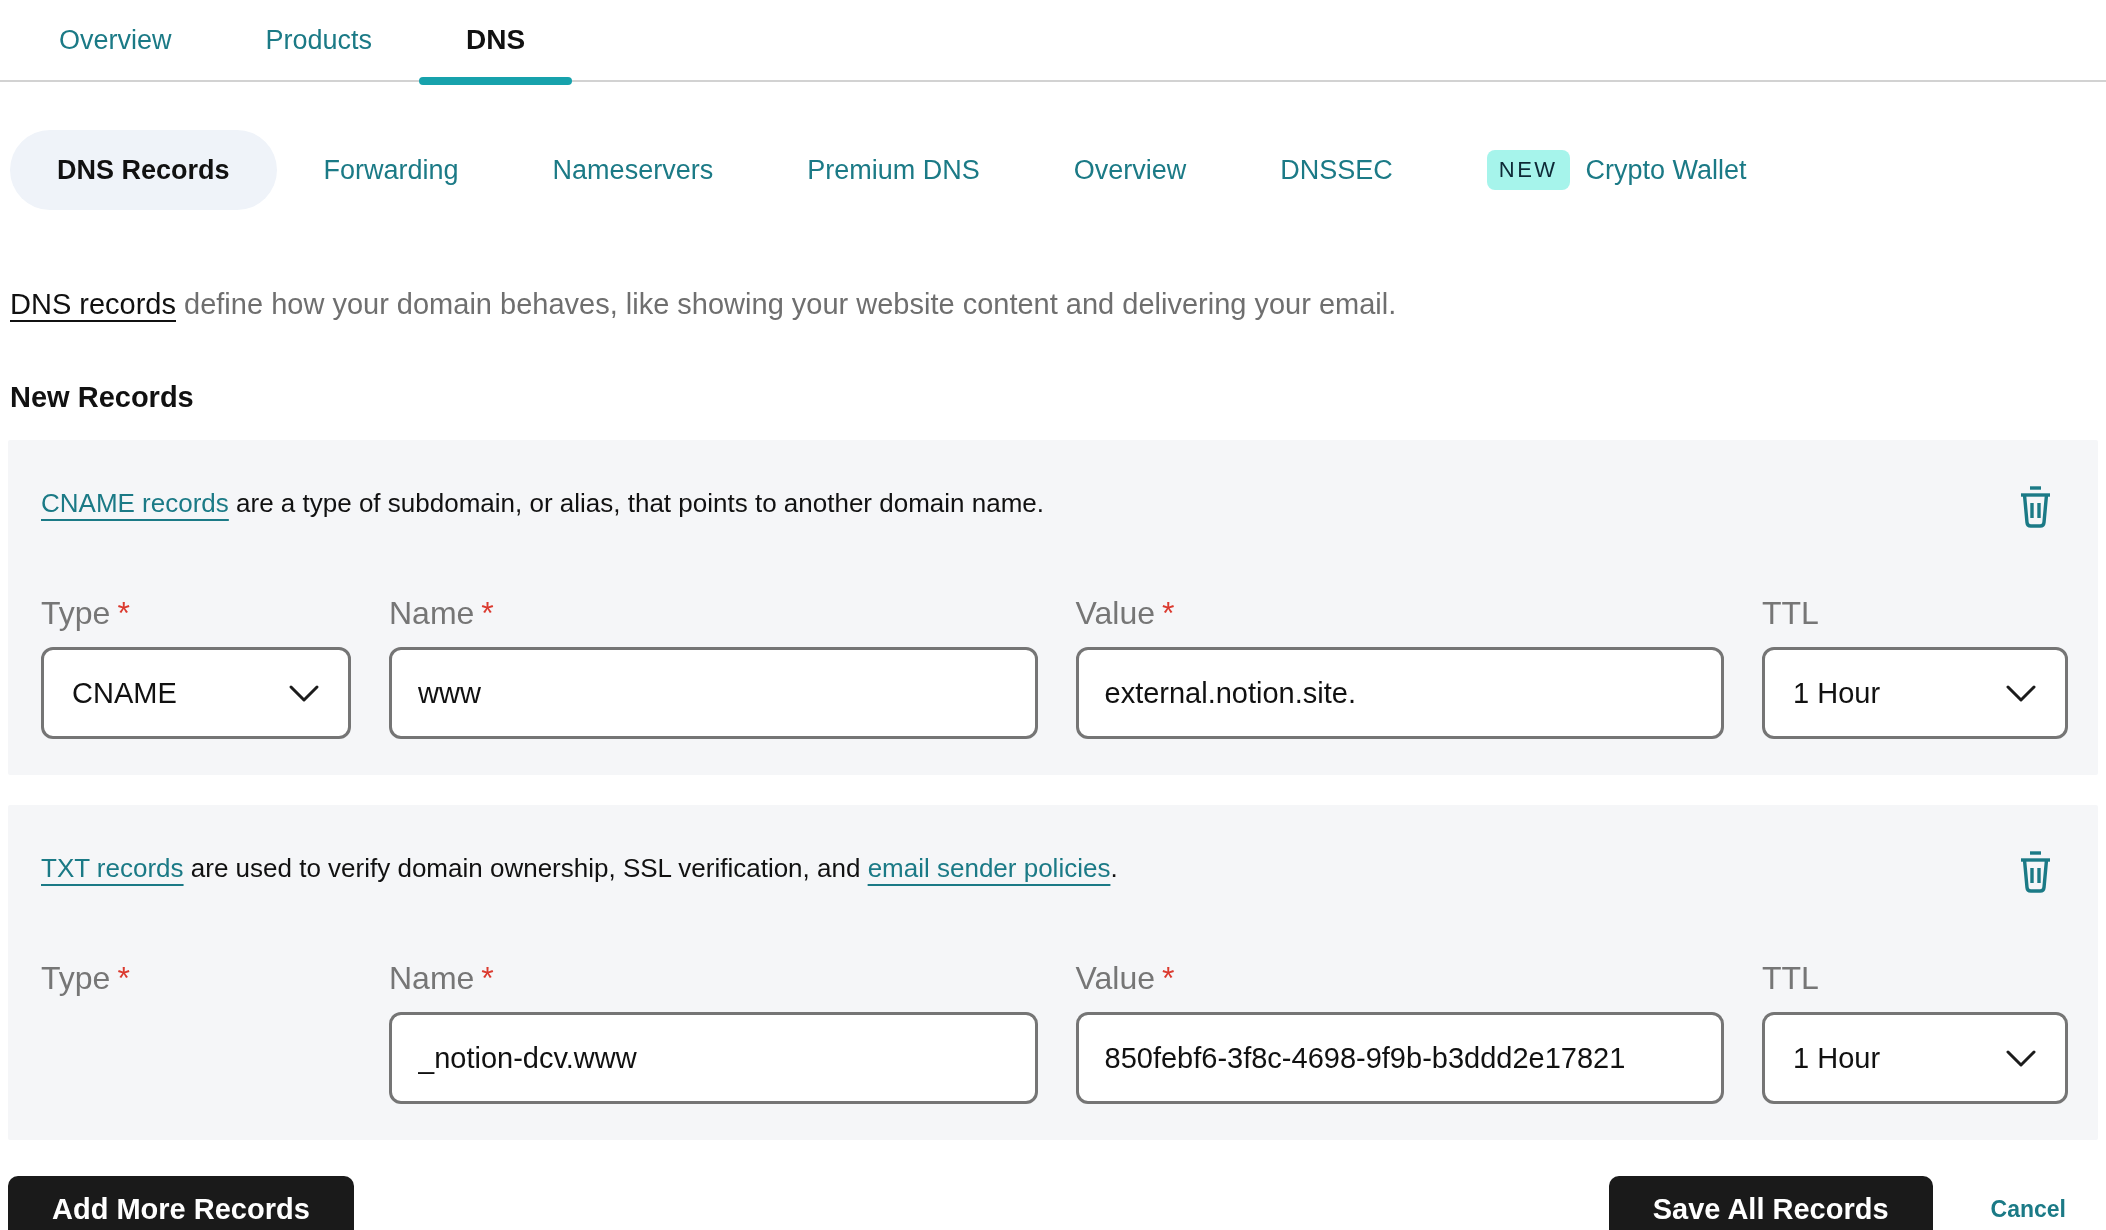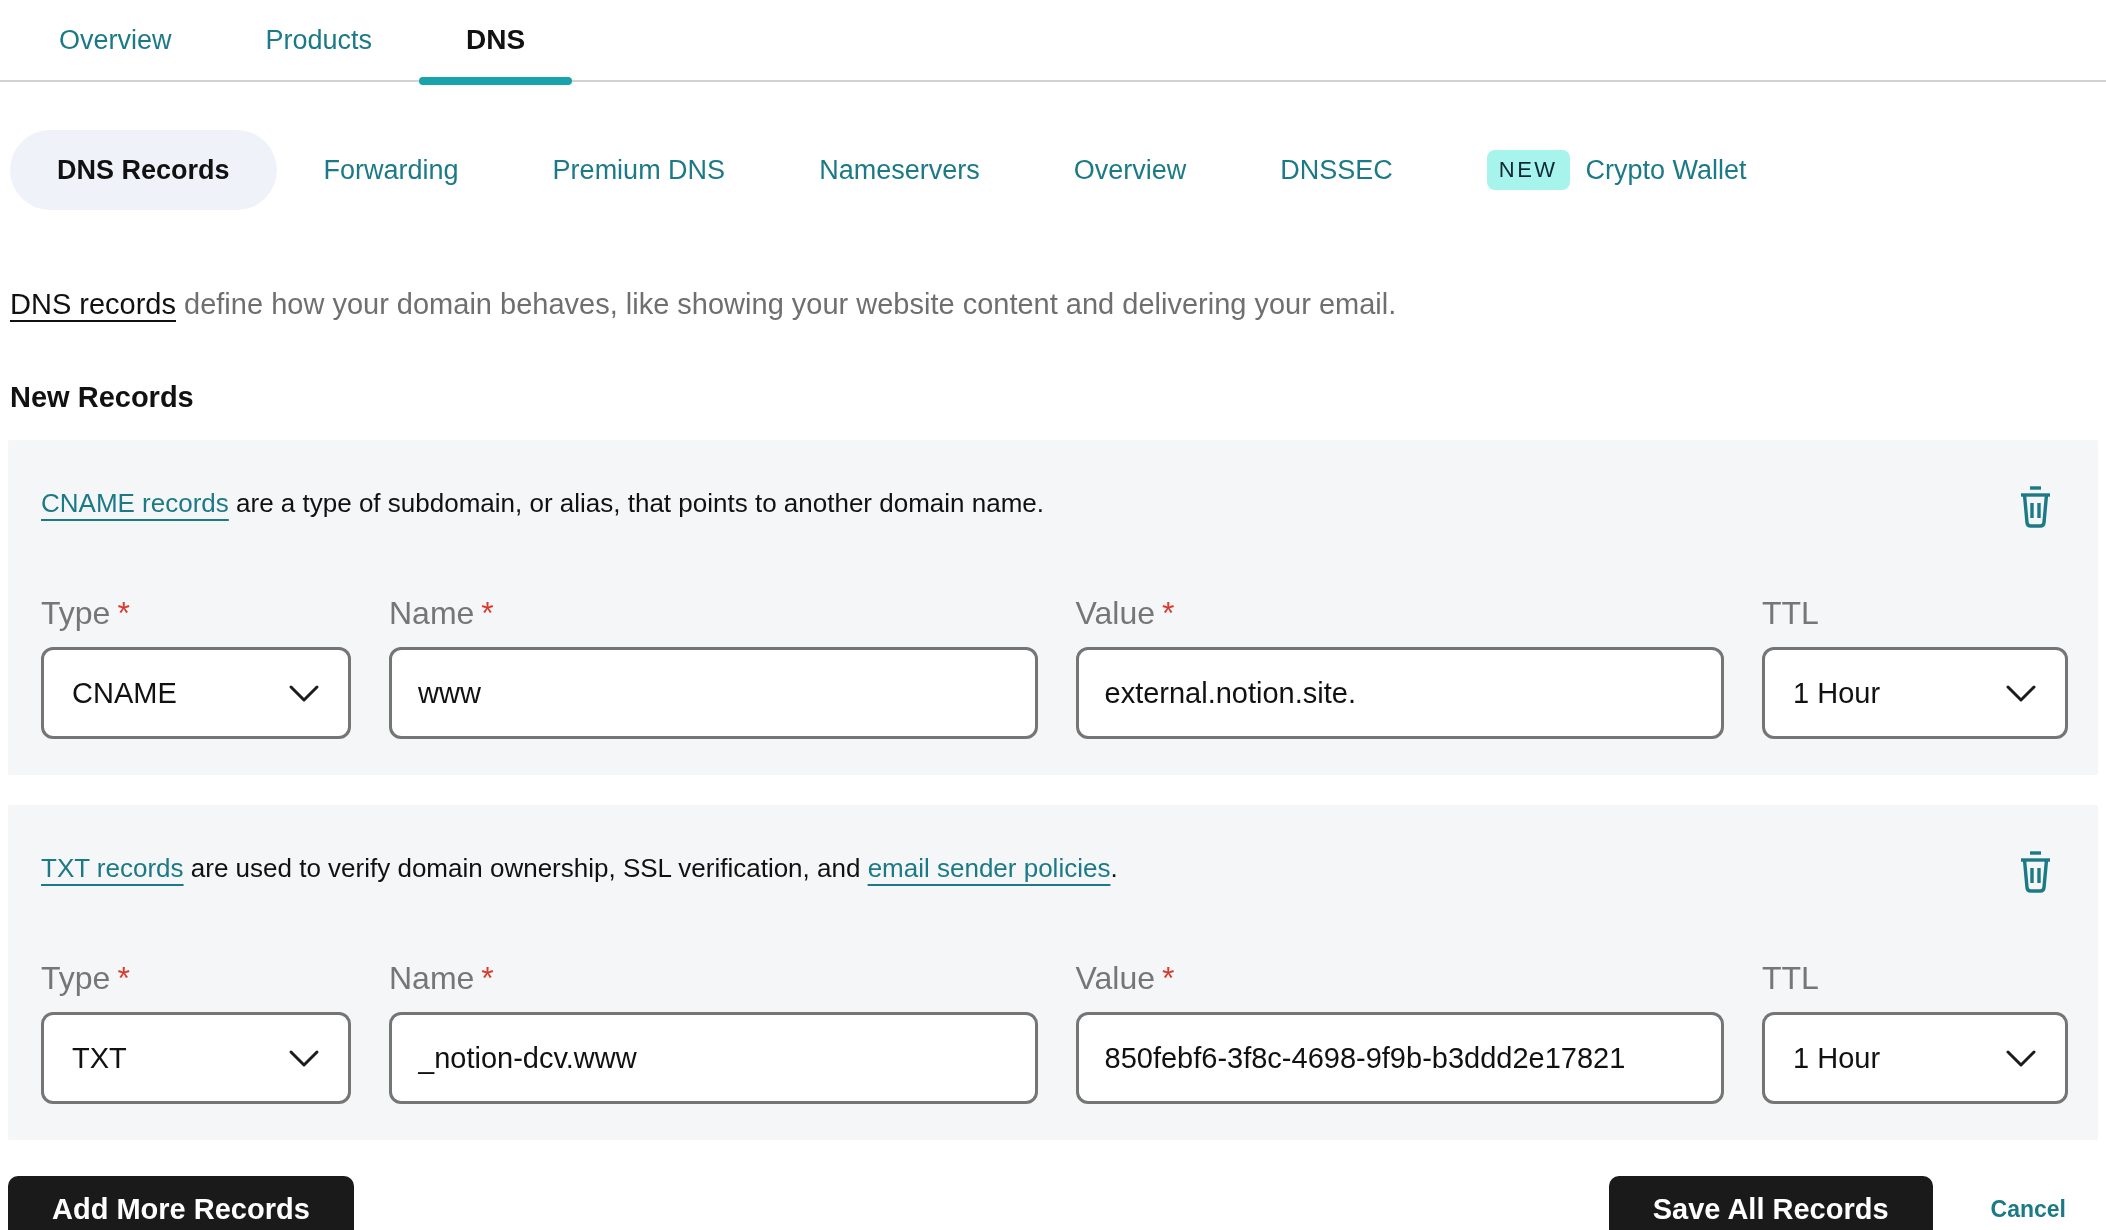--- a/index.html
+++ b/index.html
@@ -192,22 +192,22 @@
 
 <nav class="tabbar">
   <div class="tab">Overview</div>
   <div class="tab">Products</div>
   <div class="tab active">DNS</div>
 </nav>
 
 <nav class="subtabs">
   <div class="subtab active">DNS Records</div>
   <div class="subtab">Forwarding</div>
+  <div class="subtab">Nameservers</div>
   <div class="subtab">Premium DNS</div>
-  <div class="subtab">Nameservers</div>
   <div class="subtab">Overview</div>
   <div class="subtab">DNSSEC</div>
   <div class="subtab">
     <span class="badge">NEW</span>
     <span>Crypto Wallet</span>
   </div>
 </nav>
 
 <p class="desc">
   <a>DNS records</a><span> define how your domain behaves, like showing your website content and delivering your email.</span>
@@ -271,26 +271,20 @@
         <path d="M4 11 H33"></path>
         <path d="M7.5 11 L10 38.5 Q10.3 42 13.8 42 H23.2 Q26.7 42 27 38.5 L29.5 11"></path>
         <path d="M15 19 V34"></path>
         <path d="M22 19 V34"></path>
       </svg>
     </button>
   </div>
   <div class="fields">
     <div>
       <label class="flabel"><span>Type</span><span class="req">*</span></label>
-      <div class="control select">
-        <span>TXT</span>
-        <svg width="32" height="19" viewBox="0 0 32 19" fill="none" stroke="#1c1c1c" stroke-width="3" stroke-linecap="round" stroke-linejoin="round">
-            <polyline points="3,3 16,16 29,3"></polyline>
-          </svg>
-      </div>
     </div>
     <div>
       <label class="flabel"><span>Name</span><span class="req">*</span></label>
       <input class="control" value="_notion-dcv.www" style="">
     </div>
     <div>
       <label class="flabel"><span>Value</span><span class="req">*</span></label>
       <input class="control" value="850febf6-3f8c-4698-9f9b-b3ddd2e17821" style="">
     </div>
     <div>

